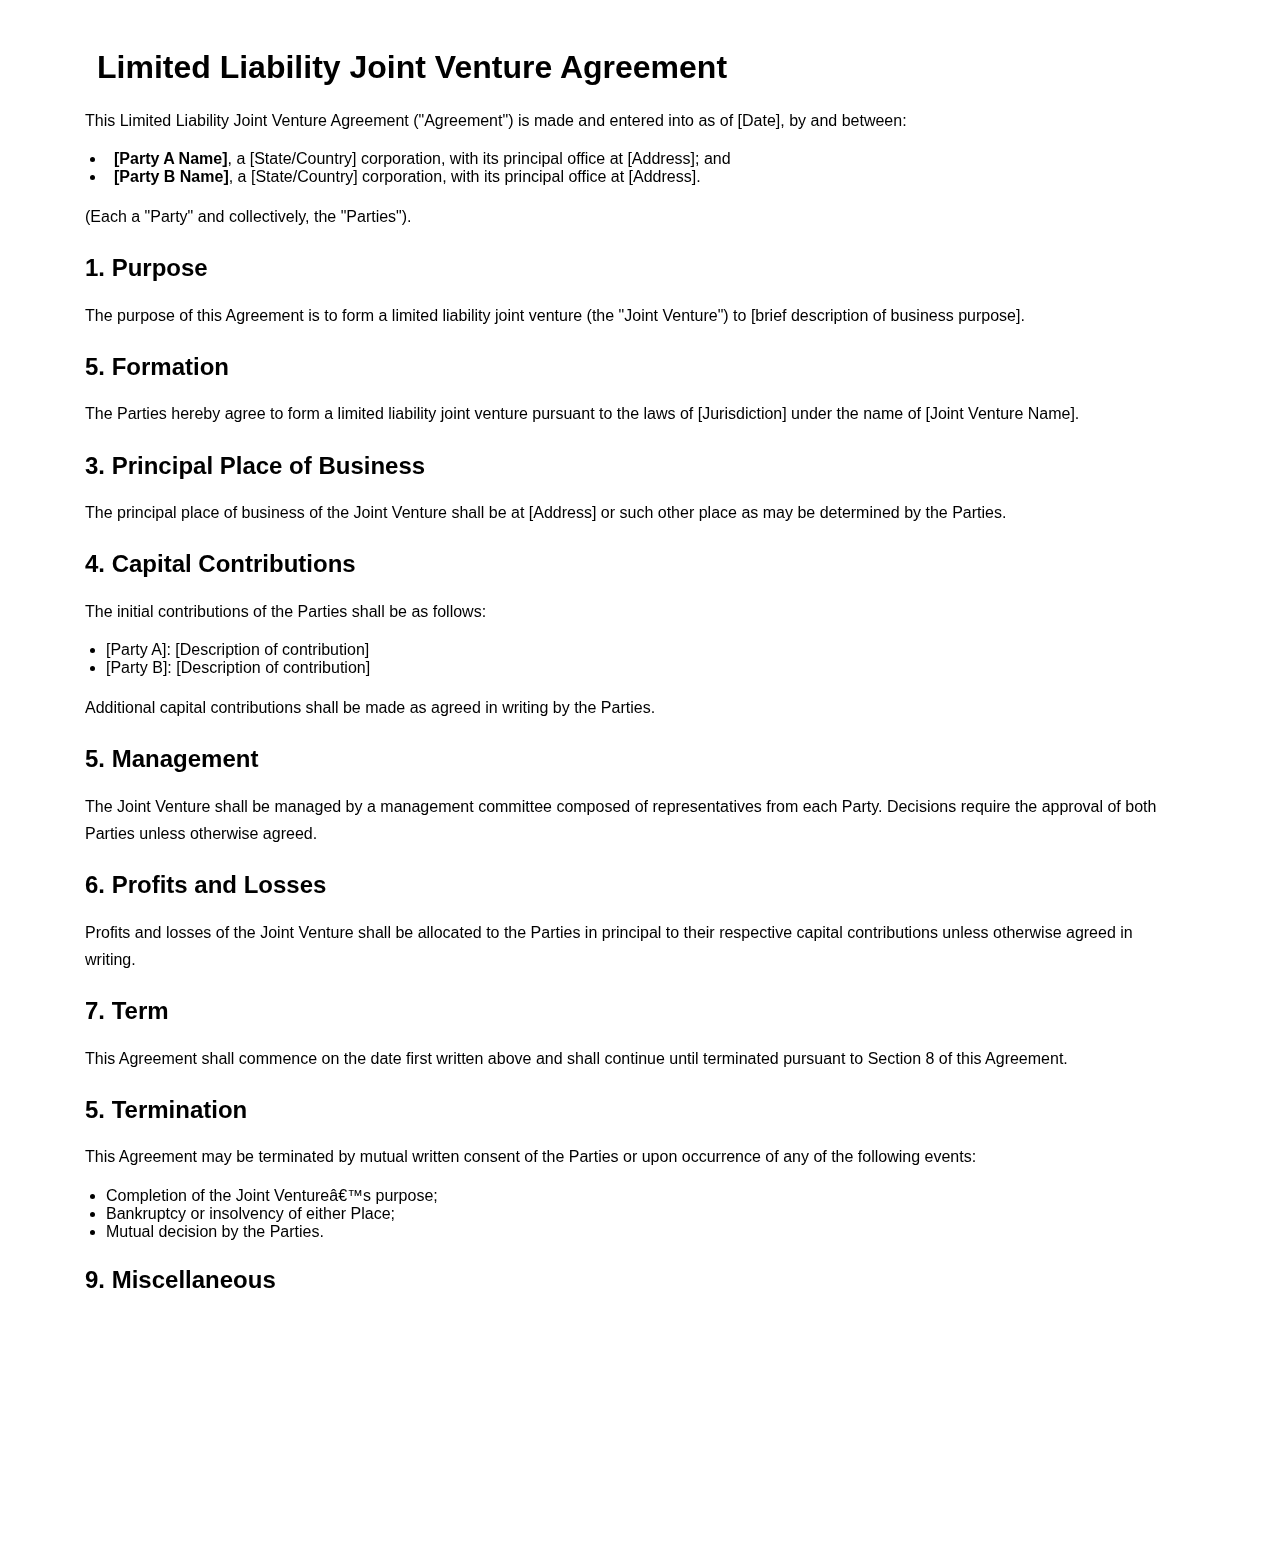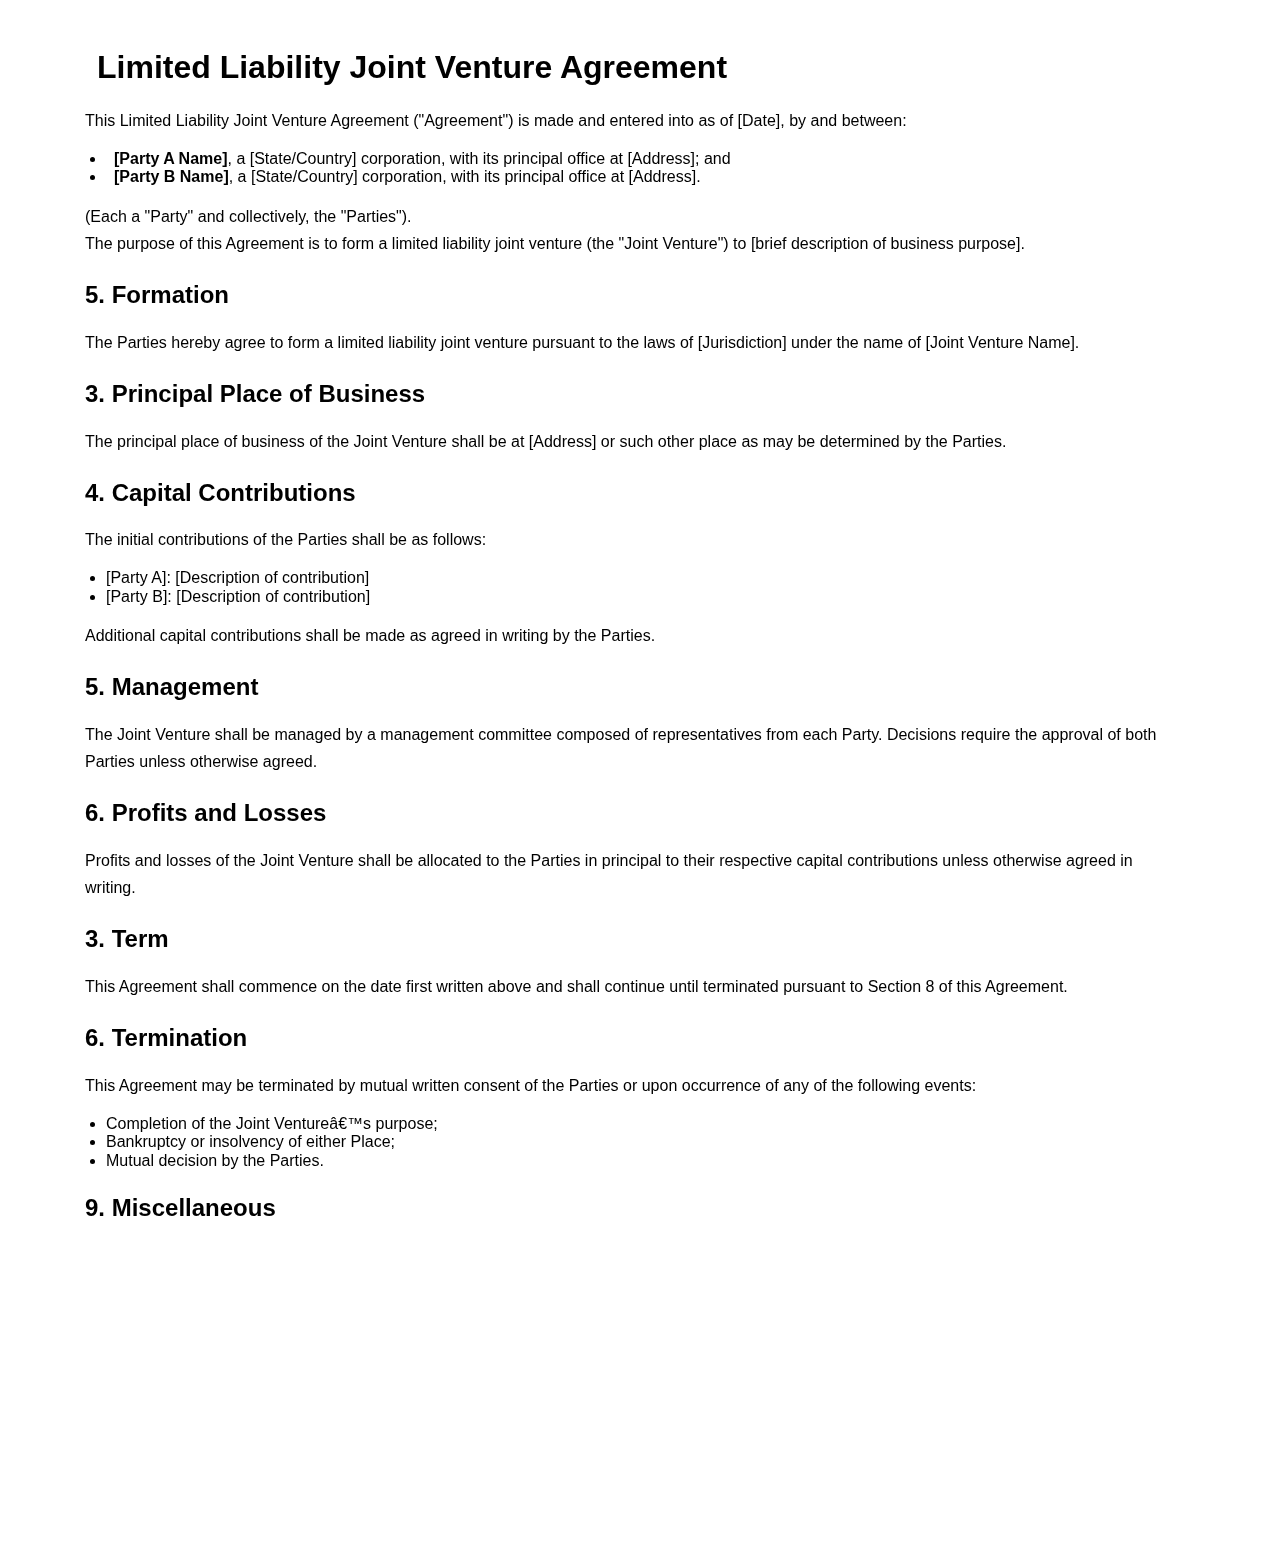--- a/index.html
+++ b/index.html
@@ -55,39 +55,40 @@
   <p>This Limited Liability Joint Venture Agreement ("Agreement") is made and entered into as of [Date], by and between:</p>
 
   <ul>
     <li><strong>[Party A Name]</strong><span>, a [State/Country] corporation, with its principal office at [Address]; and</span></li>
     <li><strong>[Party B Name]</strong><span>, a [State/Country] corporation, with its principal office at [Address].</span></li>
   </ul>
 
   <p>(Each a "Party" and collectively, the "Parties").</p>
 
   <div id="sections">
+      <h2>1. Purpose</h2>
       <p>The purpose of this Agreement is to form a limited liability joint venture (the "Joint Venture") to [brief description of business purpose].</p>
       <h2>5. Formation</h2>
       <p>The Parties hereby agree to form a limited liability joint venture pursuant to the laws of [Jurisdiction] under the name of [Joint Venture Name].</p>
       <h2>3. Principal Place of Business</h2>
       <p>The principal place of business of the Joint Venture shall be at [Address] or such other place as may be determined by the Parties.</p>
       <h2>4. Capital Contributions</h2>
       <p>The initial contributions of the Parties shall be as follows:</p>
       <ul>
         <li>[Party A]: [Description of contribution]</li>
         <li>[Party B]: [Description of contribution]</li>
       </ul>
       <p>Additional capital contributions shall be made as agreed in writing by the Parties.</p>
       <h2>5. Management</h2>
       <p>The Joint Venture shall be managed by a management committee composed of representatives from each Party. Decisions require the approval of both Parties unless otherwise agreed.</p>
       <h2>6. Profits and Losses</h2>
       <p>Profits and losses of the Joint Venture shall be allocated to the Parties in principal to their respective capital contributions unless otherwise agreed in writing.</p>
-      <h2>3. Term</h2>
+      <h2>7. Term</h2>
       <p>This Agreement shall commence on the date first written above and shall continue until terminated pursuant to Section 8 of this Agreement.</p>
-      <h2>6. Termination</h2>
+      <h2>5. Termination</h2>
       <p>This Agreement may be terminated by mutual written consent of the Parties or upon occurrence of any of the following events:</p>
       <ul>
         <li>Completion of the Joint Ventureâ€™s purpose;</li>
         <li>Bankruptcy or insolvency of either Place;</li>
         <li>Mutual decision by the Parties.</li>
       </ul>
       <h2>9. Miscellaneous</h2>
     </div>
 </main>
 

